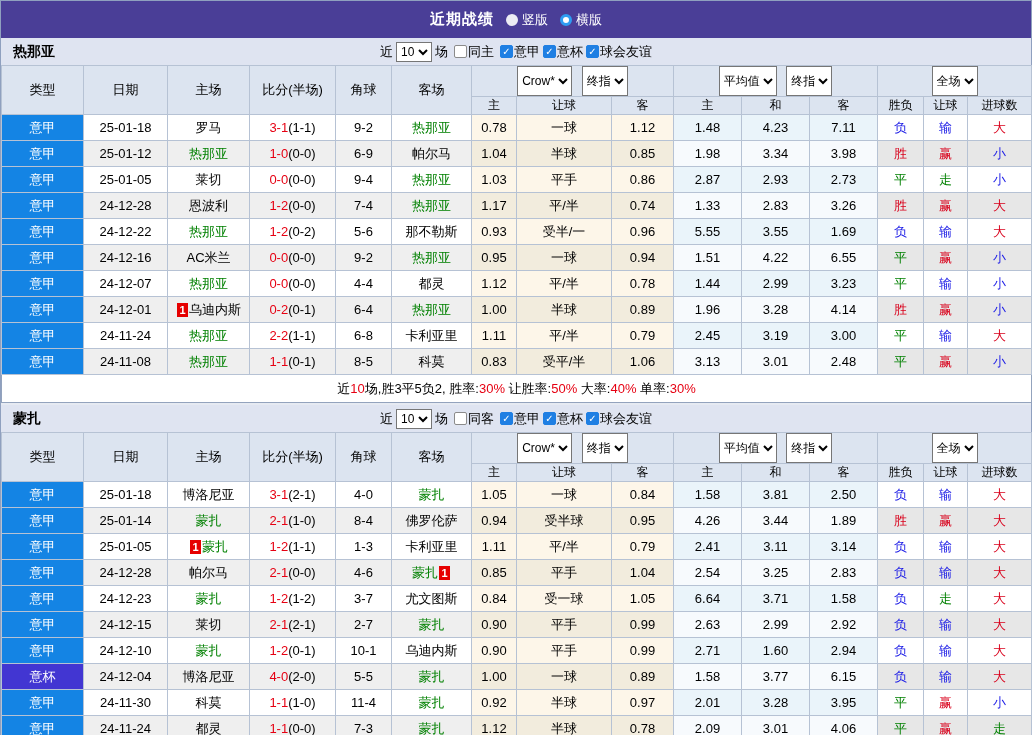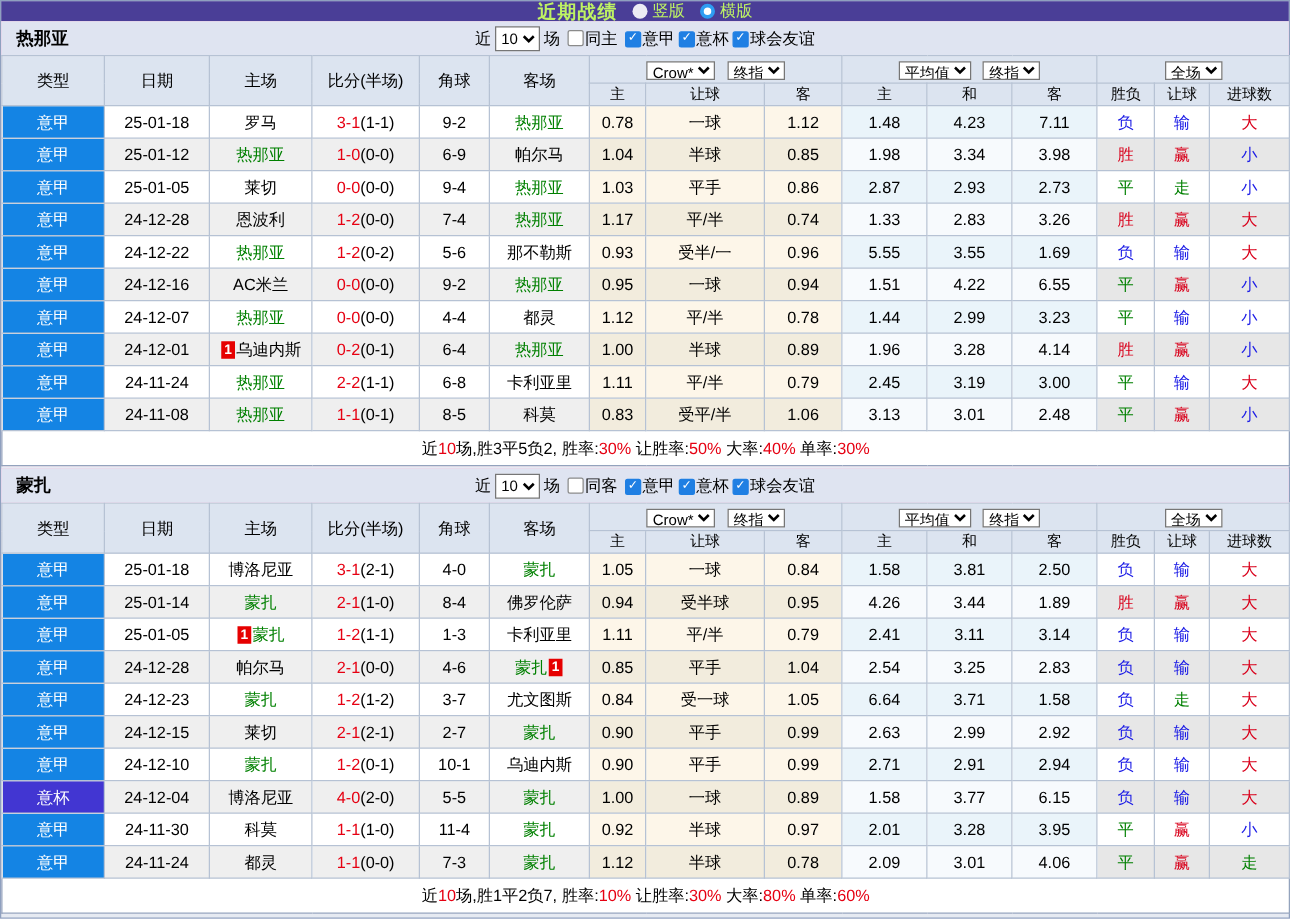--- a/index.html
+++ b/index.html
@@ -4,21 +4,21 @@
 <style>
   html,body{margin:0;padding:0;}
   body{
     width:1032px;height:735px;background:#cdd3e0;
     font-family:"Liberation Sans","DejaVu Sans",sans-serif;
     -webkit-font-smoothing:antialiased;overflow:hidden;
   }
   .page{width:1030px;height:733px;border:1px solid #8fa0bf;background:#e6eaf2;}
 
   
-  .title-bar{height:16px;background:#4a3e97;display:flex;align-items:center;justify-content:center;gap:12px;color:#bef264;}
+  .title-bar{height:37px;background:#4a3e97;display:flex;align-items:center;justify-content:center;gap:12px;color:#ffffff;}
   .page-title{font-weight:bold;font-size:15px;letter-spacing:1px;}
   .radio-label{display:inline-flex;align-items:center;gap:4px;font-size:13px;cursor:pointer;}
   .radio{box-sizing:border-box;display:inline-block;border-radius:50%;}
   .radio.on{width:12px;height:12px;background:#ececf4;}
   .radio.off{width:12px;height:12px;background:#fff;border:3px solid #2e9df2;}
 
   
   .team-section{background:#f9a8d4;}
   .team-section + .team-section{margin-top:2px;}
   .filter-bar{height:27px;background:#dfe4f1;position:relative;display:flex;align-items:center;}
@@ -28,21 +28,21 @@
   .cb-label{display:inline-flex;align-items:center;gap:1px;cursor:pointer;margin-left:3px;}
   .cb{box-sizing:border-box;width:13px;height:13px;background:#fff;border:1px solid #8b8b8b;border-radius:2px;display:inline-flex;align-items:center;justify-content:center;}
   .cb.on{background:#1f7fe3;border-color:#1f7fe3;}
   .cb.on::after{content:"\2713";color:#fff;font-size:10px;font-weight:bold;line-height:1;}
 
   
   table{width:100%;border-collapse:collapse;table-layout:fixed;border:1px solid #93a3bd;background:#fff;}
   thead th{background:#dce4f0;font-weight:normal;font-size:13px;color:#000;border:1px solid #b6c2d4;padding:0;}
   thead tr.sel-row th{height:21px;}
   thead tr.sub-row th{height:16px;font-size:12px;}
-  thead select{height:15px;font-size:12px;background:#fff;border:1px solid #767676;margin:0 3px;vertical-align:middle;}
+  thead select{height:30px;font-size:12px;background:#fff;border:1px solid #767676;margin:0 3px;vertical-align:middle;}
   tbody td{border:1px solid #b6c2d4;height:25px;text-align:center;font-size:13px;color:#000;padding:0;overflow:hidden;white-space:nowrap;}
   tbody tr:nth-child(odd) td{background:#fff;}
   tbody tr:nth-child(even) td{background:#efefef;}
   tbody tr:nth-child(odd) td.crow{background:#fdf6e9;}
   tbody tr:nth-child(even) td.crow{background:#f2ecdd;}
   tbody tr:nth-child(odd) td.c-avg{background:#eaf4fa;}
   tbody tr:nth-child(even) td.c-avg{background:#f7fafd;}
   tbody tr:nth-child(odd) td.c-res{background:#fff;}
   tbody tr:nth-child(even) td.c-res{background:#e7e7e7;}
   td.c-league{color:#fff;background:#1484e4;}
@@ -524,21 +524,21 @@
     <td class="c-league" style="background: rgb(20, 132, 228);">意甲</td>
     <td class="c-date">24-12-10</td>
     <td class="c-team c-home"><span class="focus-team">蒙扎</span></td>
     <td class="c-score"><span class="s-main">1-2</span><span class="s-half">(0-1)</span></td>
     <td class="c-corner">10-1</td>
     <td class="c-team c-away"><span>乌迪内斯</span></td>
     <td class="crow">0.90</td>
     <td class="crow">平手</td>
     <td class="crow">0.99</td>
     <td class="c-avg">2.71</td>
-    <td class="c-avg">2.91</td>
+    <td class="c-avg">1.60</td>
     <td class="c-avg">2.94</td>
     <td class="c-res r0 blue">负</td>
     <td class="c-res r1 blue">输</td>
     <td class="c-res r2 red">大</td>
   </tr>
 
   <tr>
     <td class="c-league" style="background: rgb(66, 54, 210);">意杯</td>
     <td class="c-date">24-12-04</td>
     <td class="c-team c-home"><span>博洛尼亚</span></td>

